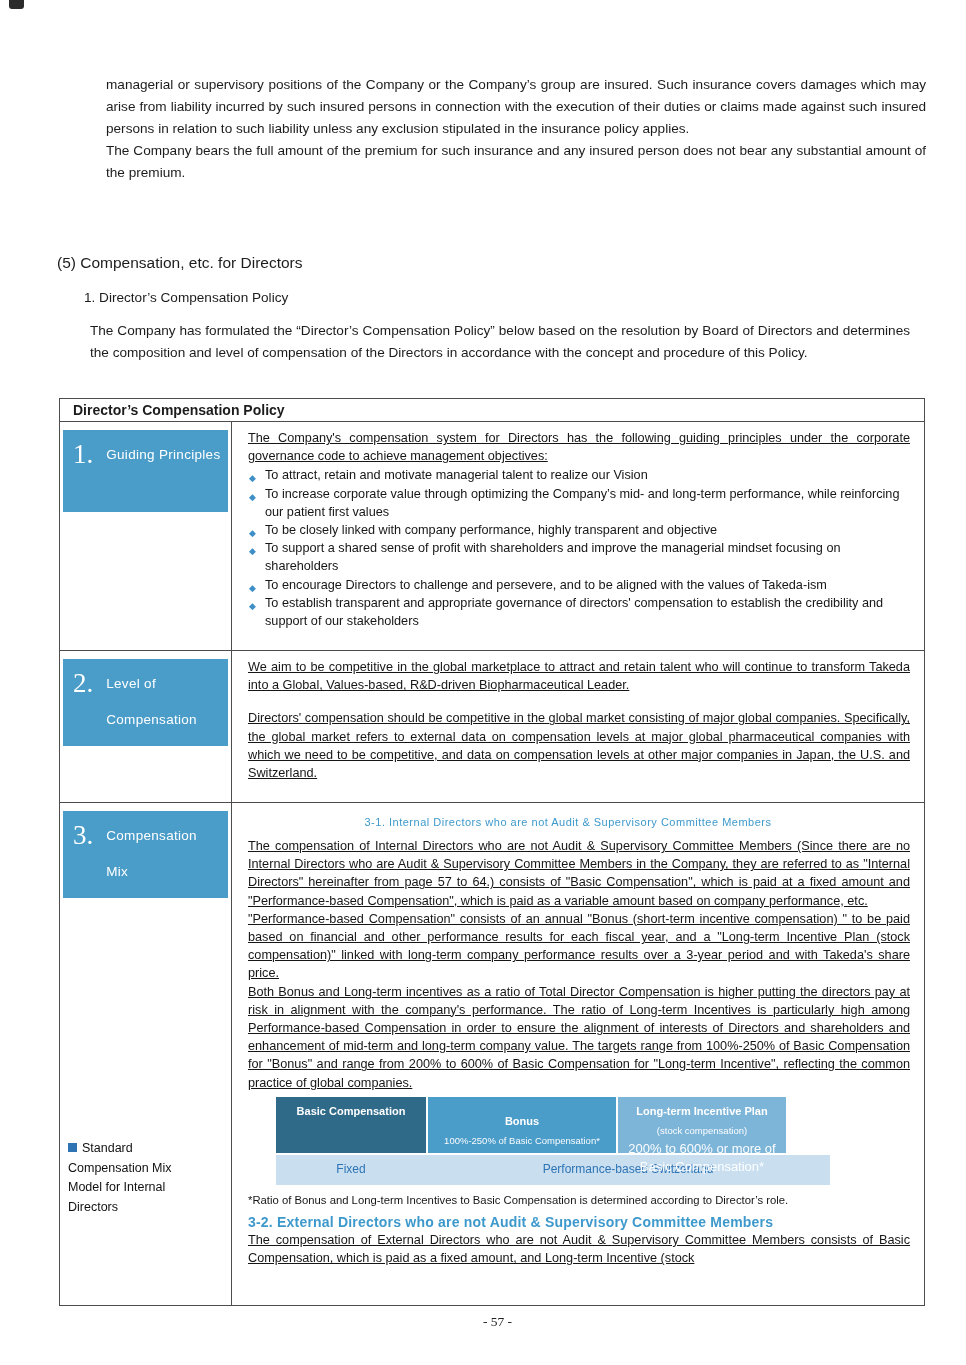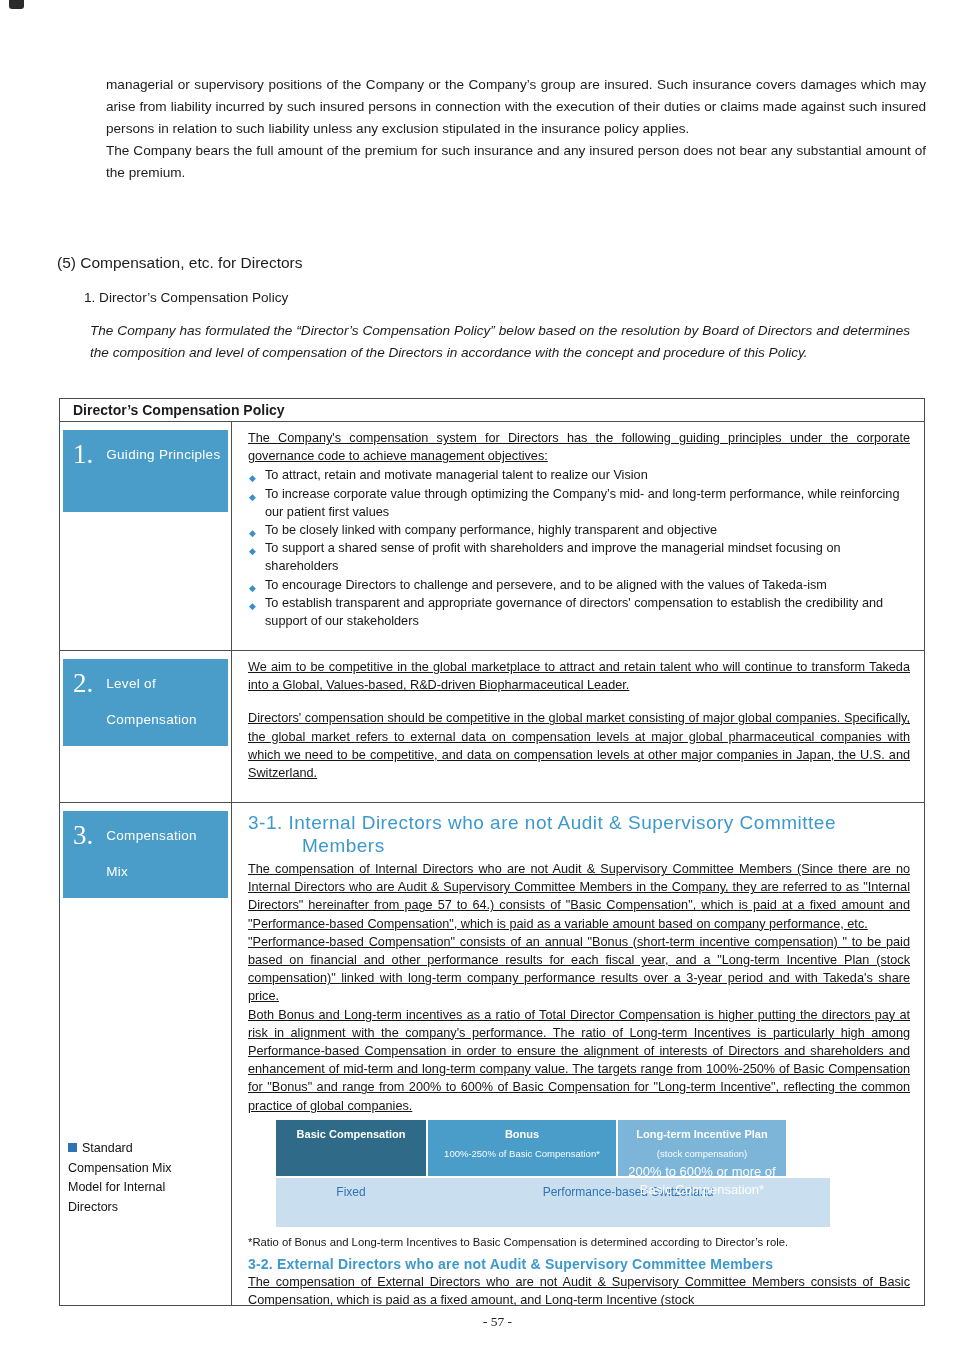--- a/index.html
+++ b/index.html
@@ -9,21 +9,21 @@
     font-family:"Liberation Sans", sans-serif; color:#1c1c1c; overflow:hidden; margin:0 auto;
   }
   .corner-mark { position:absolute; left:9px; top:0; width:15px; height:9px; background:#2b2b2b; border-radius:0 0 3px 3px; }
 
   
   .top-block { position:absolute; top:74px; left:90px; width:820px;margin-left:16px; }
   .top-block p { font-size:13.6px; line-height:22px; text-align:justify; }
 
   .h5 { position:absolute; top:254px; left:57px; font-size:15.5px; font-weight:400; }
   .h5sub { position:absolute; top:290px; left:84px; font-size:13.6px; font-weight:400; }
-  .sec-intro { position:absolute; top:320px; left:90px; width:820px; font-size:13.6px; line-height:22px; text-align:justify;font-style:italic; }
+  .sec-intro { position:absolute; top:320px; left:90px; width:820px; font-size:13.6px; line-height:22px; text-align:justify; }
 
   
   .policy { position:absolute; top:398px; left:59px; width:866px; border:1px solid #4d4d4d; background:#fff; }
   .policy-title { font-weight:bold; font-size:14px; padding:3px 10px 3px 13px; border-bottom:1px solid #4d4d4d; }
   .prow { display:flex; overflow:hidden; }
   .prow + .prow { border-top:1px solid #4d4d4d; }
   .row-guiding { height:228px; }
   .row-level { height:152px; }
   .row-mix { height:503px; }
   .pleft { width:172px; flex:none; border-right:1px solid #4d4d4d; position:relative; }
@@ -39,36 +39,36 @@
 
   
   .dlist { list-style:none; margin-top:1px; }
   .dlist li { position:relative; padding-left:17px; margin-top:0; }
   .dlist li::before { content:"\25C6"; position:absolute; left:1px; top:3px; font-size:9px; color:var(--bullet-blue,#3E8FC6); }
 
   .row-level .pcontent p + p { margin-top:15px; }
 
   
   .h31 {
-    color:var(--heading-blue,#3D99CC); font-size:19px; font-weight:400; letter-spacing:.5px;
-    line-height:23px; max-width:640px; padding-left:54px; text-indent:-54px; margin:1px 0 3px 0;
+    color:var(--heading-blue,#3D99CC); font-size:11px; font-weight:400; letter-spacing:.5px;
+    line-height:23px; max-width:640px; padding-left:54px; text-indent:-54px; margin:1px 0 3px 0;text-align:center;
   }
   .h32 { color:var(--heading-blue,#3D99CC); font-size:14px; font-weight:bold; letter-spacing:.2px; margin-top:4px; }
 
   
   .chart { margin:5px 0 0 28px; width:554px; }
   .chart-top { display:flex; gap:2px; }
   .cbox { color:#fff; height:56px; text-align:center; }
   .cbox.basic { width:150px; background:var(--box-dark,#2F6A89); padding-top:5px;text-align:center; }
-  .cbox.bonus { width:188px; background:var(--box-mid,#4A9CC9); padding-top:5px; }
+  .cbox.bonus { width:188px; background:var(--box-mid,#4A9CC9); padding-top:15px; }
   .cbox.lti { width:168px; background:var(--box-light,#7DB5D9); display:flex; flex-direction:column; justify-content:space-between; padding:5px 2px 4px 2px; }
   .ctitle { font-weight:bold; font-size:11px; }
   .csub { font-size:9.5px; opacity:.97; margin-top:2px; }
   .csub.small { font-size:13px; margin-top:0; }
-  .chart-band { display:flex; background:var(--band-light,#C9DFF0); height:49px; margin-top:2px;justify-content:flex-end; }
+  .chart-band { display:flex; background:var(--band-light,#C9DFF0); height:30px; margin-top:2px;justify-content:flex-end; }
   .band-fixed { width:150px; text-align:center; padding-top:5px; color:var(--band-text,#2E74B5); font-size:12px; }
   .band-perf { flex:1; text-align:center; padding-top:5px; color:var(--band-text,#2E74B5); font-size:12px; }
   .footnote { font-size:11.3px; margin:6px 0 1px 0; color:#161616; }
 
   
   .mix-side { position:absolute; top:336px; left:8px; width:128px; font-size:12.5px; line-height:19.5px; color:#111; }
   .sq { display:inline-block; width:9px; height:9px; background:var(--square-blue,#2E74B5); margin-right:5px; }
 
   .page-footer { position:absolute; top:1314px; left:0; width:100%; text-align:center; font-family:"Liberation Serif", serif; font-size:13.5px; color:#222;padding-left:29px; }
 </style>

